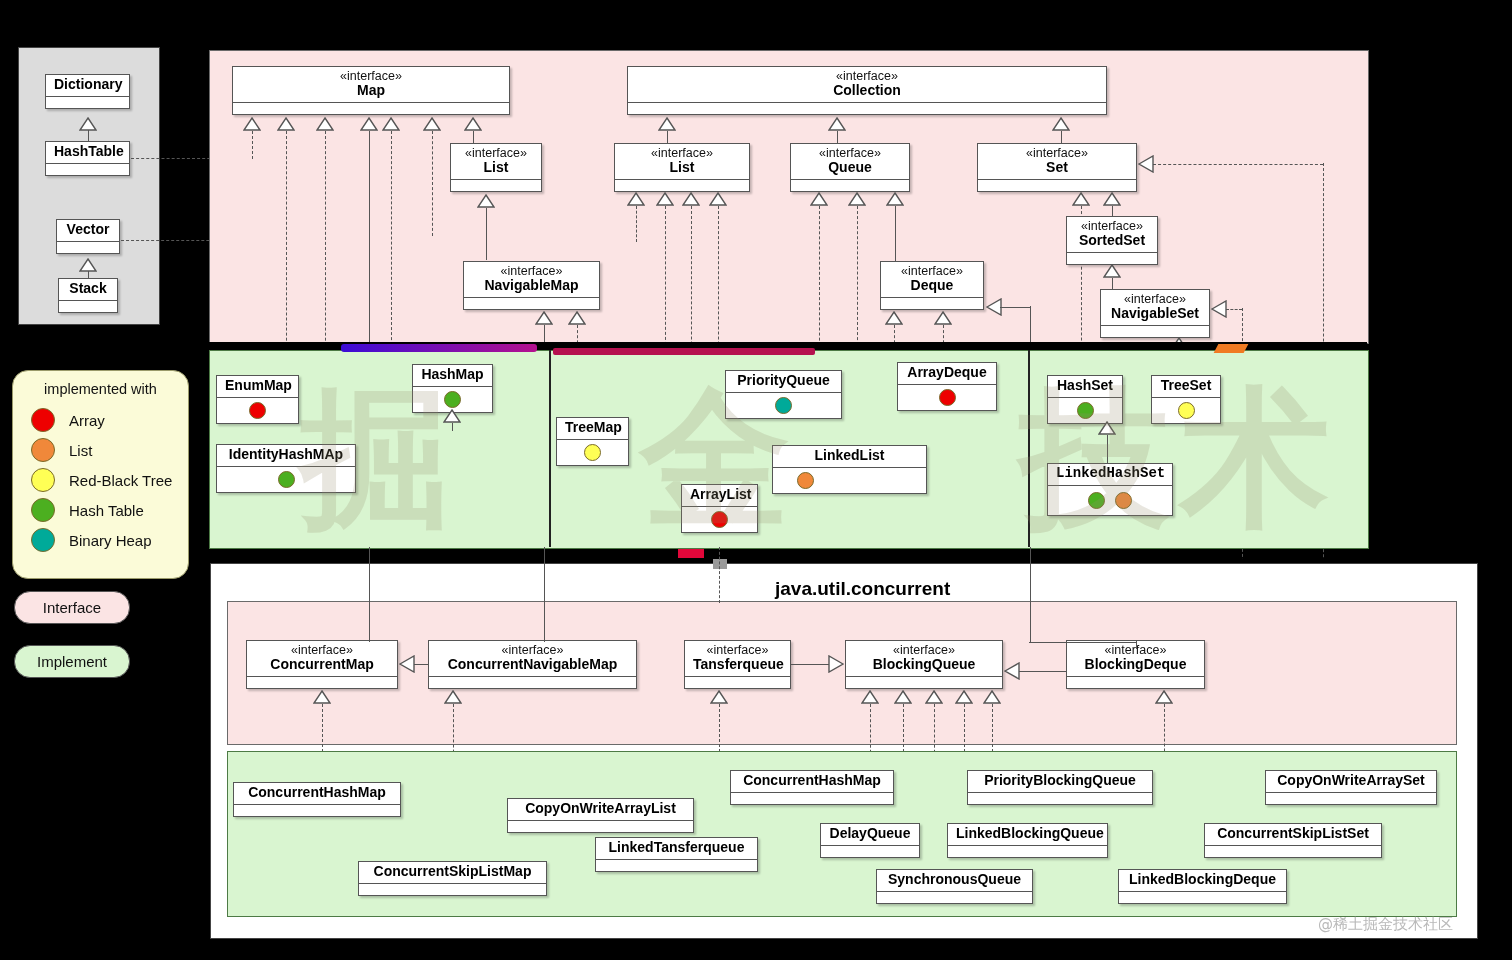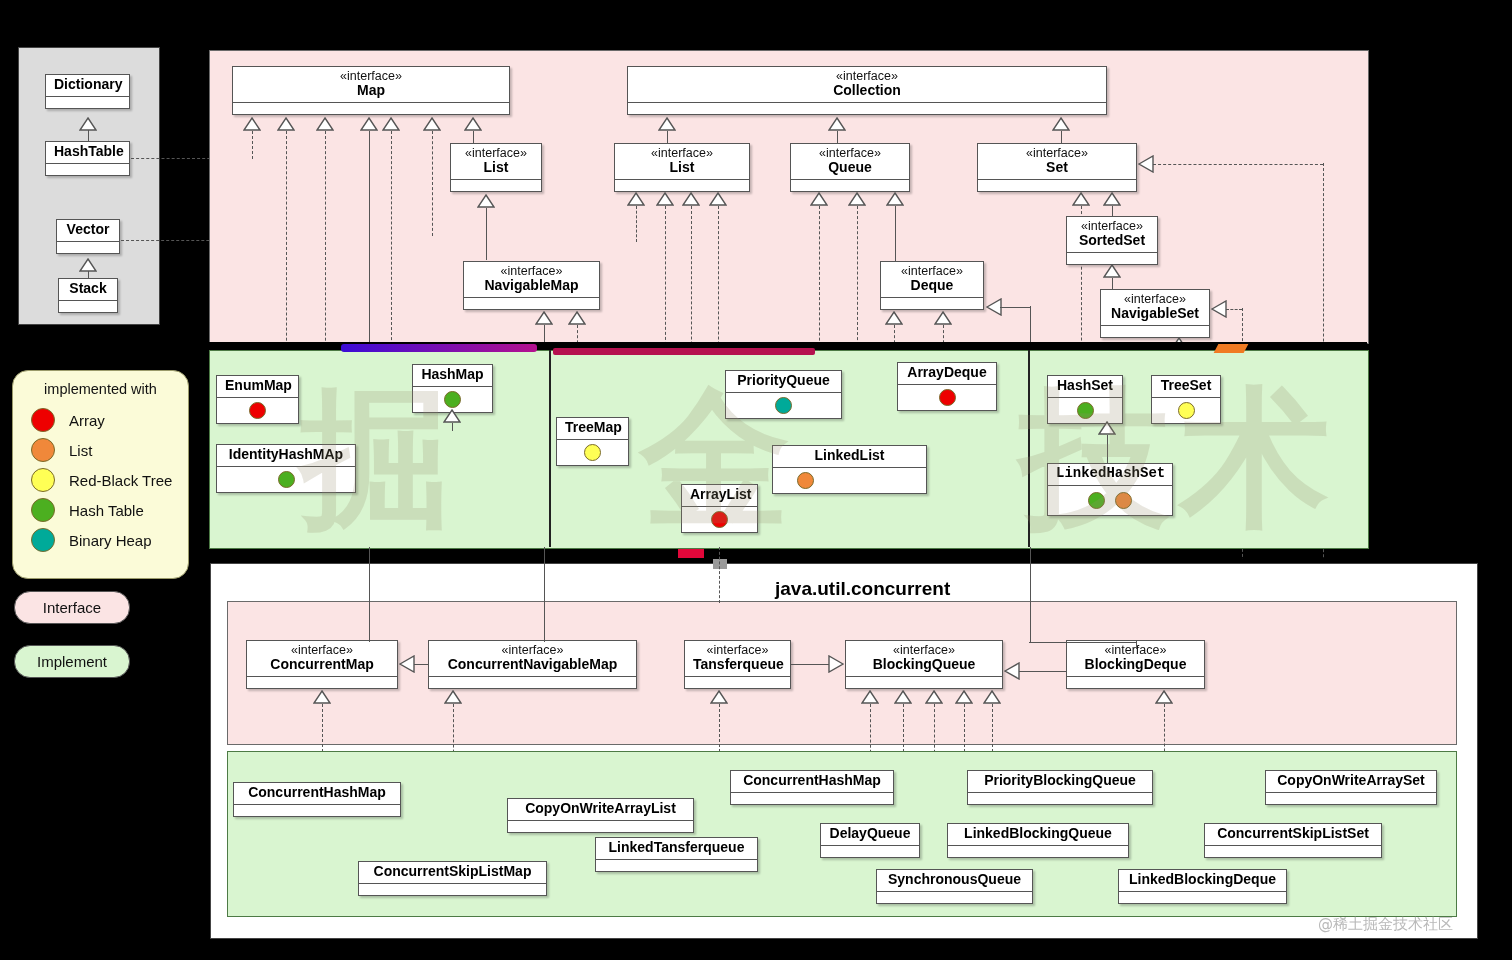--- a/index.html
+++ b/index.html
@@ -751,21 +751,21 @@
   </div>
 
   <div class="uml" style="left:967px;top:770px;width:186px;">
     <div class="hd">
         <div class="nm">PriorityBlockingQueue</div>
       </div>
     <div class="sep"></div>
       <div class="body"></div>
   </div>
 
-  <div class="uml" style="left:947px;top:823px;width:182px;">
+  <div class="uml" style="left:947px;top:823px;width:161px;">
     <div class="hd">
         <div class="nm">LinkedBlockingQueue</div>
       </div>
     <div class="sep"></div>
       <div class="body"></div>
   </div>
 
   <div class="uml" style="left:1265px;top:770px;width:172px;">
     <div class="hd">
         <div class="nm">CopyOnWriteArraySet</div>

